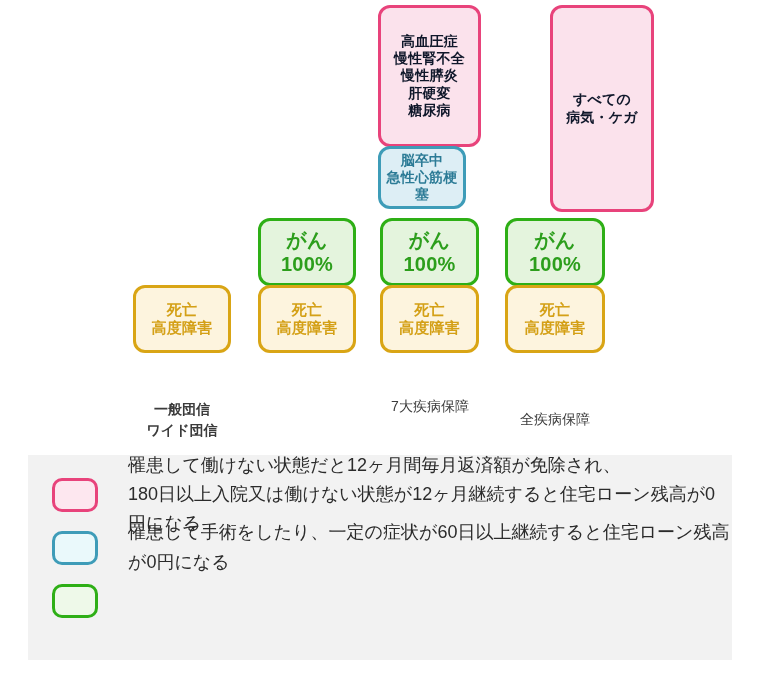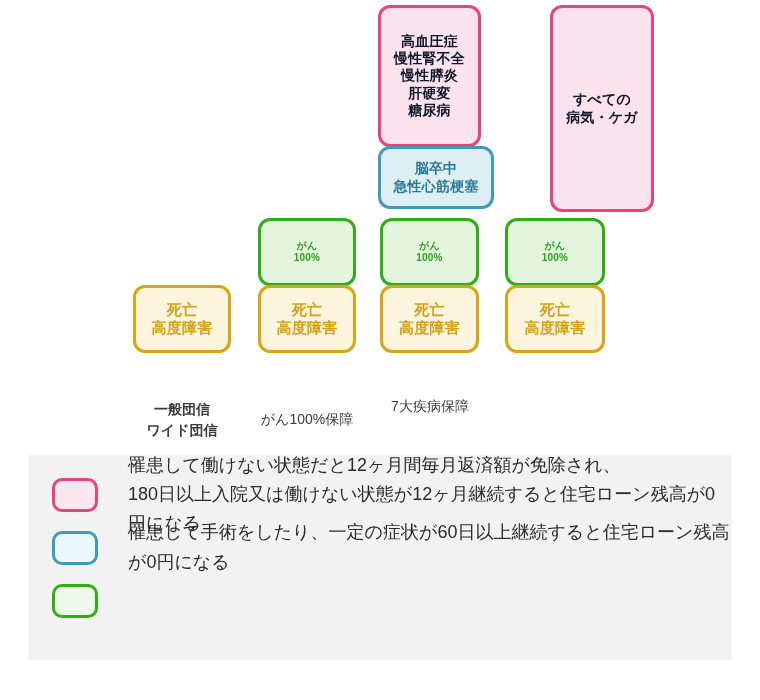--- a/index.html
+++ b/index.html
@@ -38,21 +38,21 @@
   }
   .box .txt { white-space: pre-line; }
 
   .box.pink   { border-color: #e8437b; background: #fbe2ec; color: #0f172a; }
   .box.blue   { border-color: #3e9cb8; background: #ddeef5; color: #2c7b96; }
   .box.green  { border-color: #2eaf16; background: #e4f4dd; color: #2c9e1c; }
   .box.yellow { border-color: #d9a515; background: #fdf4de; color: #d4a017; }
 
   .box.pink  { font-size: 14px; }
   .box.blue  { font-size: 14px; }
-  .box.green { font-size: 10px; }
+  .box.green { font-size: 20px; }
   .box.yellow{ font-size: 15px; }
 
   
   .col-label {
     position: absolute;
     box-sizing: border-box;
     text-align: center;
     font-size: 14px;
     color: #3b3b3b;
     line-height: 1.45;
@@ -115,32 +115,29 @@
   </div>
 
   <div class="box green" style="left:258px; top:218px; width:98px; height:68px;">
     <span class="txt">がん
 100%</span>
   </div>
   <div class="box yellow" style="left:258px; top:285px; width:98px; height:68px;">
     <span class="txt">死亡
 高度障害</span>
   </div>
-  <div class="col-label" style="left:245px; top:389px; width:124px;">
-    <span>がん100%保障</span>
-  </div>
 
   <div class="box pink" style="left:378px; top:5px; width:103px; height:142px;">
     <span class="txt">高血圧症
 慢性腎不全
 慢性膵炎
 肝硬変
 糖尿病</span>
   </div>
-  <div class="box blue" style="left:378px; top:146px; width:116px; height:63px;">
+  <div class="box blue" style="left:378px; top:146px; width:88px; height:63px;">
     <span class="txt">脳卒中
 急性心筋梗塞</span>
   </div>
   <div class="box green" style="left:380px; top:218px; width:99px; height:68px;">
     <span class="txt">がん
 100%</span>
   </div>
   <div class="box yellow" style="left:380px; top:285px; width:99px; height:68px;">
     <span class="txt">死亡
 高度障害</span>
@@ -154,20 +151,23 @@
 病気・ケガ</span>
   </div>
   <div class="box green" style="left:505px; top:218px; width:100px; height:68px;">
     <span class="txt">がん
 100%</span>
   </div>
   <div class="box yellow" style="left:505px; top:285px; width:100px; height:68px;">
     <span class="txt">死亡
 高度障害</span>
   </div>
+  <div class="col-label" style="left:493px; top:389px; width:124px;">
+    <span>全疾病保障</span>
+  </div>
 </div>
 
 <div id="legend">
 
   <div class="legend-row">
     <div class="swatch pink"></div>
     <div class="legend-text">罹患して働けない状態だと12ヶ月間毎月返済額が免除され、
 180日以上入院又は働けない状態が12ヶ月継続すると住宅ローン残高が0円になる</div>
   </div>
 

